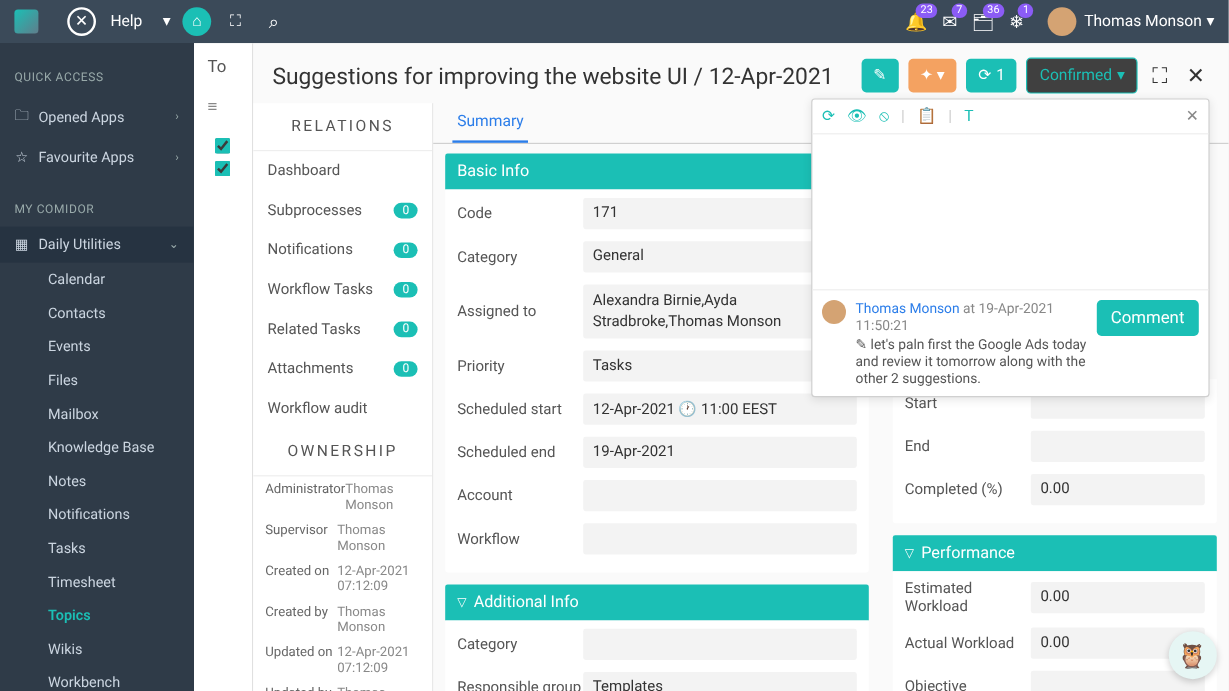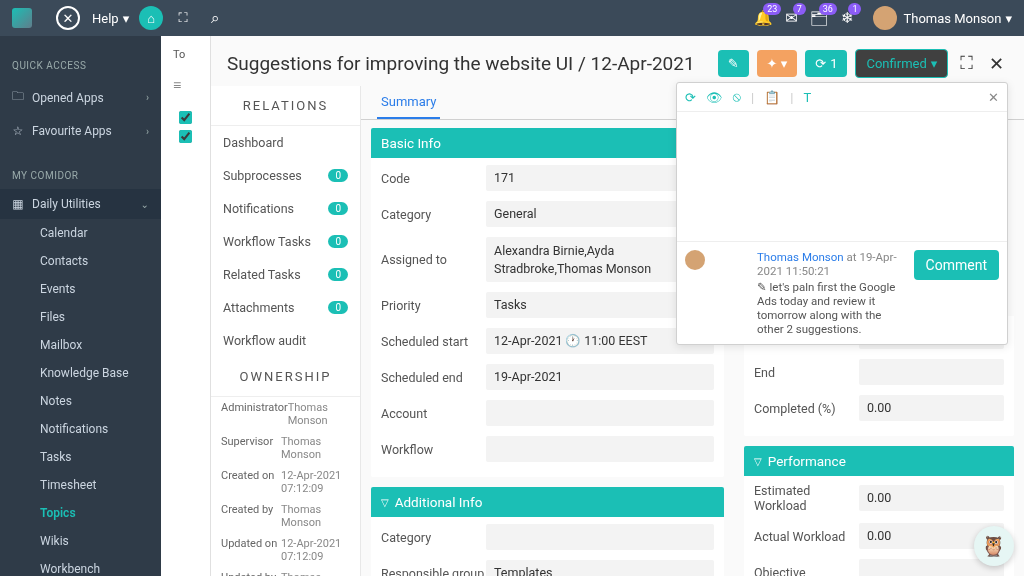--- a/index.html
+++ b/index.html
@@ -2,40 +2,40 @@
 <html><head>
 <meta charset="utf-8">
 <style>
 * { box-sizing: border-box; margin: 0; padding: 0; font-family: -apple-system, "Segoe UI", Roboto, sans-serif; }
 body { background: #f0f0f0; width: 1024px; height: 576px; overflow: hidden; font-size: 13px; color: #333; position: relative; }
 .topbar { background: #3b4a59; height: 36px; display: flex; align-items: center; color: #fff; padding: 0 12px; }
 .topbar .logo { width: 20px; height: 20px; background: linear-gradient(135deg,#1bbfb5,#607d8b); border-radius: 3px; margin-right: 24px; }
 .topbar .circ { width: 24px; height: 24px; border-radius: 50%; display: inline-flex; align-items: center; justify-content: center; margin-right: 8px; font-size: 13px; cursor: pointer; }
 .topbar .circ.close { border: 2px solid #fff; }
 .topbar .circ.home { background: #1bbfb5; }
-.topbar .help { margin: 0 10px 0 4px; display: flex; align-items: center; gap: 4px; cursor: pointer; }
+.topbar .help { margin: 0 10px 0 4px; display: flex; align-items: center; gap: 17px; cursor: pointer; }
 .topbar .spacer { flex: 1; }
 .topbar .noti { position: relative; margin: 0 6px; cursor: pointer; font-size: 15px; }
 .topbar .noti .badge { position: absolute; top: -6px; right: -8px; background: #8b5cf6; color: #fff; font-size: 9px; border-radius: 8px; padding: 1px 4px; }
 .topbar .avatar { width: 24px; height: 24px; border-radius: 50%; background: #d4a373; margin-left: 14px; margin-right: 6px; }
 .topbar .username { font-size: 13px; margin-right: 4px; }
 
 .shell { display: flex; height: calc(100% - 36px); }
 .sidebar { width: 161px; background: #2f3b48; color: #cbd5e0; font-size: 12px; overflow-y: auto; }
 .sidebar .sec-title { padding: 24px 12px 8px; font-size: 10px; color: #9aa; letter-spacing: 0.5px; }
 .sidebar .item { display: flex; align-items: center; padding: 8px 12px; cursor: pointer; justify-content: space-between; }
 .sidebar .item .lab { display: flex; align-items: center; gap: 8px; }
 .sidebar .item.expanded { background: #263341; }
 .sidebar .sub { padding: 7px 12px 7px 40px; cursor: pointer; font-size: 12px; }
 .sidebar .sub.active { color: #1bbfb5; font-weight: 600; }
 .sidebar .ico { width: 12px; display: inline-block; text-align: center; font-size: 12px; }
 .sidebar .chev { font-size: 10px; color: #9aa; }
 
 .listpane { width: 50px; background: #fff; border-right: 1px solid #e0e0e0; padding: 8px 6px; }
-.listpane .to { font-size: 11px; color: #555; padding: 4px 6px 12px; }
+.listpane .to { font-size: 14px; color: #555; padding: 4px 6px 12px; }
 .listpane .bars { font-size: 14px; color: #888; padding: 4px 6px 12px; }
 .listpane .ck { display: block; margin: 6px auto; }
 
 .main { flex: 1; background: #fafafa; overflow: hidden; display: flex; flex-direction: column; position: relative; }
 .titlebar { display: flex; align-items: center; padding: 12px 16px 8px; gap: 8px; }
 .titlebar h1 { font-size: 19px; font-weight: 400; color: #333; flex: 1; }
 .btn { border: none; border-radius: 4px; padding: 6px 10px; cursor: pointer; font-size: 13px; color: #fff; display: inline-flex; align-items: center; gap: 4px; }
 .btn.teal { background: #1bbfb5; }
 .btn.orange { background: #f4a261; }
 .btn.outline { background: #404040; border: 1px solid #1bbfb5; color: #1bbfb5; }
@@ -322,21 +322,21 @@
         <span>⦸</span>
         <span style="color:#ccc;">|</span>
         <span>📋</span>
         <span style="color:#ccc;">|</span>
         <span>T</span>
         <span class="cx">✕</span>
       </div>
       <div class="comment-area"></div>
       <div class="comment-row">
         <span class="av"></span>
-        <div style="flex:1;margin-left:44px;">
+        <div style="flex:1;">
           <div class="meta"><span class="nm">Thomas Monson</span> <span class="ts">at 19-Apr-2021 11:50:21</span></div>
           <div class="txt"><span>✎</span> <span>let's paln first the Google Ads today and review it tomorrow along with the other 2 suggestions.</span></div>
         </div>
         <button class="btn teal">Comment</button>
       </div>
     </div>
 
   </div>
 </div>
 

